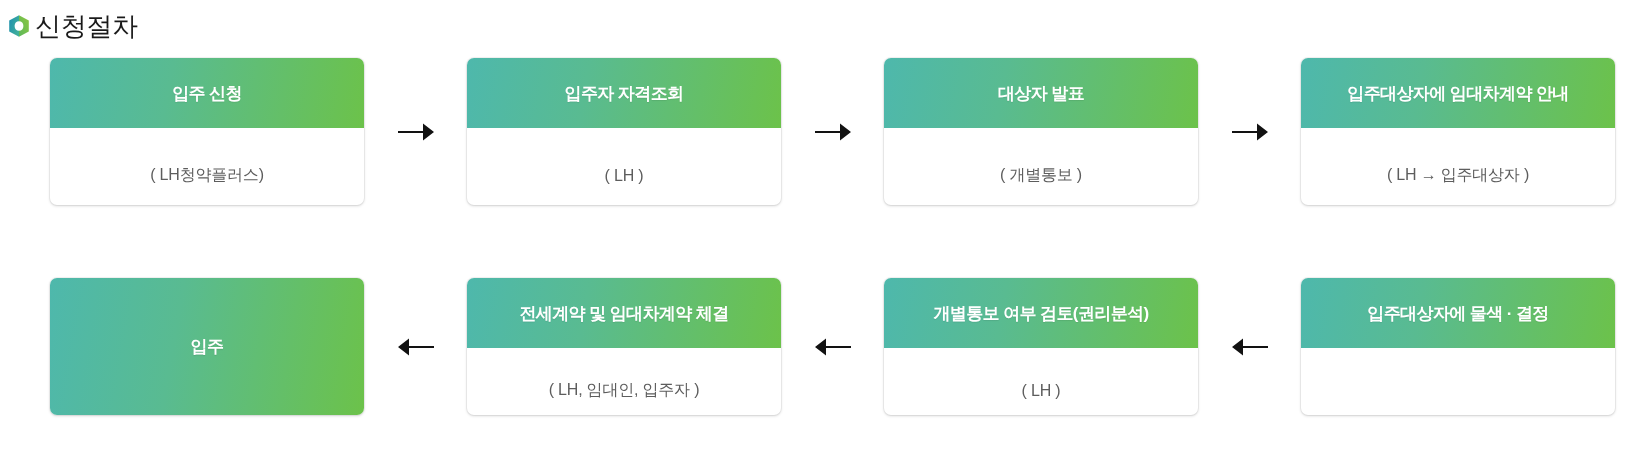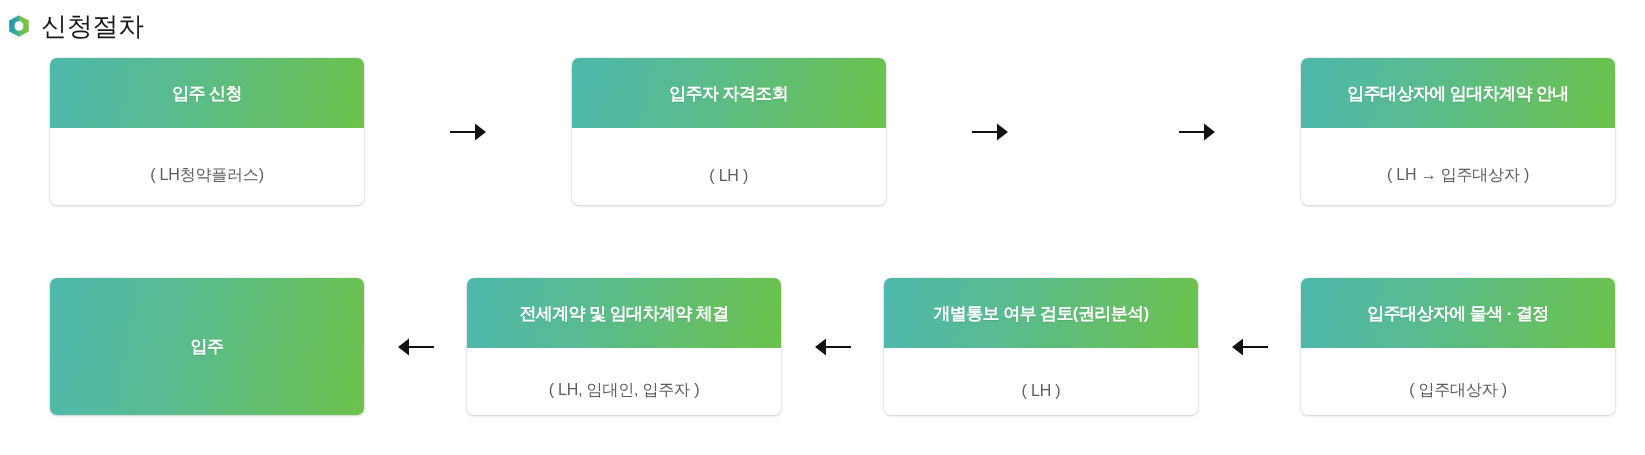--- a/index.html
+++ b/index.html
@@ -17,21 +17,21 @@
     overflow: hidden;
   }
 
   
   .page-title {
     position: absolute;
     left: 6px;
     top: 8px;
     display: flex;
     align-items: center;
-    gap: 9px;
+    gap: 3px;
     height: 36px;
   }
   .title-icon {
     width: 26px;
     height: 26px;
     display: block;
     flex: 0 0 auto;
   }
   .title-text {
     font-size: 26px;
@@ -185,20 +185,24 @@
       <div class="card-head">입주자 자격조회</div>
       <div class="card-body">( LH )</div>
     </div>
 
     <div class="arrow">
       <svg width="40" height="28" viewBox="0 0 40 28" aria-hidden="true">
         <path d="M2 13 L27 13 L27 5.5 L38 14 L27 22.5 L27 15 L2 15 Z" fill="#121212"></path>
       </svg>
     </div>
 
+    <div class="card">
+      <div class="card-head">대상자 발표</div>
+      <div class="card-body">( 개별통보 )</div>
+    </div>
 
     <div class="arrow">
       <svg width="40" height="28" viewBox="0 0 40 28" aria-hidden="true">
         <path d="M2 13 L27 13 L27 5.5 L38 14 L27 22.5 L27 15 L2 15 Z" fill="#121212"></path>
       </svg>
     </div>
 
     <div class="card">
       <div class="card-head">입주대상자에 임대차계약 안내</div>
       <div class="card-body">( LH → 입주대상자 )</div>
@@ -241,18 +245,17 @@
     </div>
 
     <div class="arrow">
       <svg width="40" height="28" viewBox="0 0 40 28" aria-hidden="true">
         <path d="M38 13 L13 13 L13 5.5 L2 14 L13 22.5 L13 15 L38 15 Z" fill="#121212"></path>
       </svg>
     </div>
 
     <div class="card">
       <div class="card-head">입주대상자에 물색 · 결정</div>
-      <div class="card-body">( 입주대상자 )</div>
     </div>
 
   </div>
 
 </div>
 
 </body></html>

